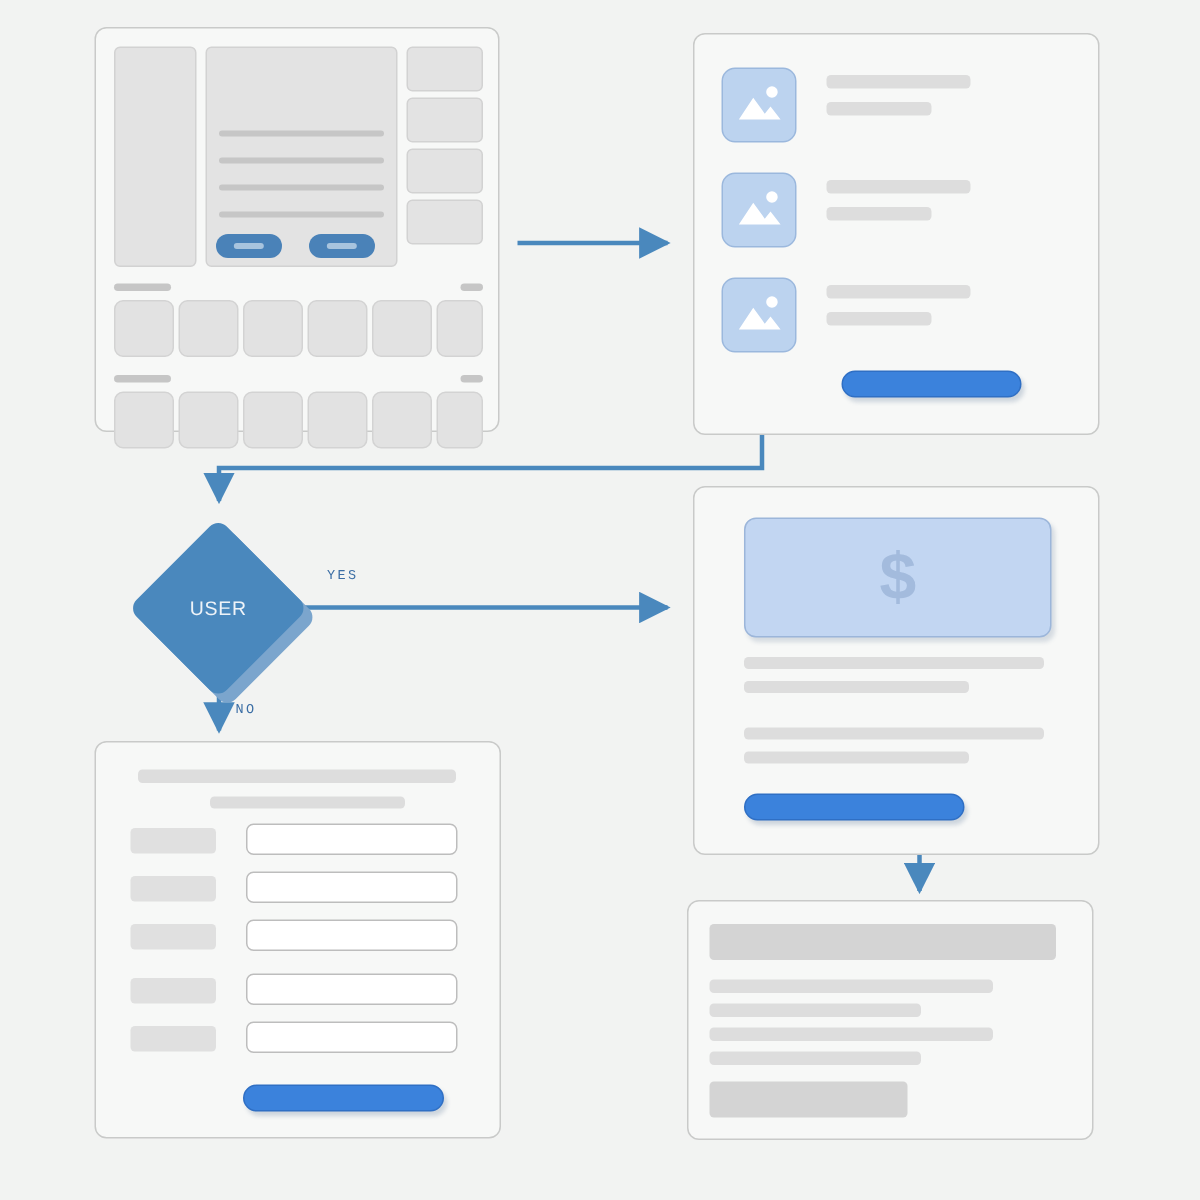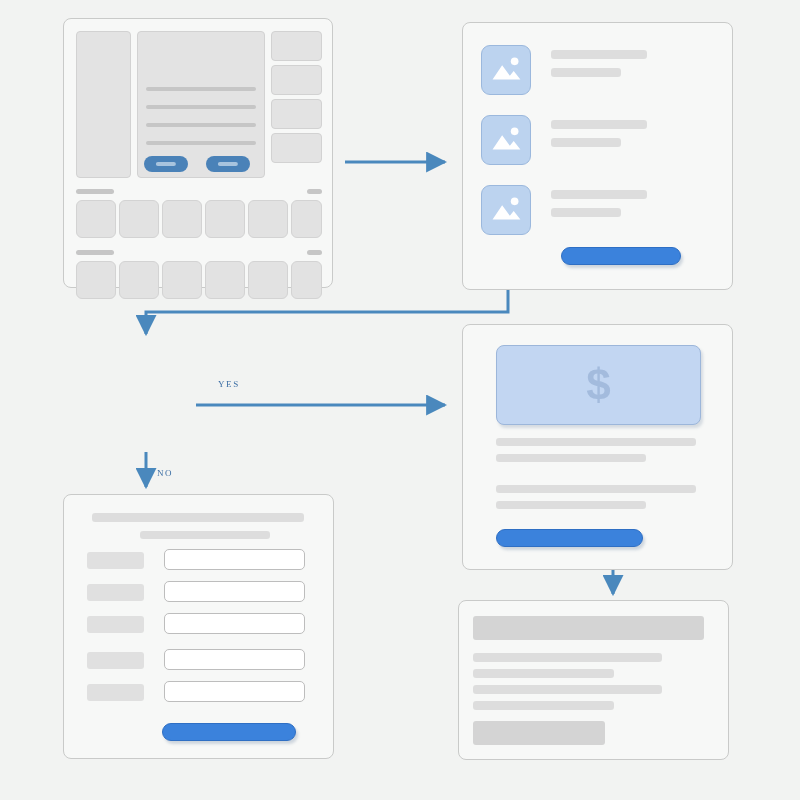--- a/index.html
+++ b/index.html
@@ -115,21 +115,21 @@
     background: #ffffff;
     border: 1px solid #bdbdbd;
     border-radius: 5px;
     box-sizing: border-box;
   }
 
   
   .flow { position: absolute; left: 0; top: 0; width: 800px; height: 800px; }
   .flow-label {
     position: absolute;
-    font-family: Liberation Serif, serif;
+    font-family: Liberation Mono, monospace;
     font-size: 9px;
     letter-spacing: 1.6px;
     color: #3c6ea5;
   }
 
   
   .diamond-wrap { position: absolute; }
   .diamond-shadow {
     position: absolute;
     left: 6px; top: 6px;
@@ -252,20 +252,25 @@
         <path d="M11 35 L21 20 L29 31 L33 26 L40 35 Z" fill="#ffffff"></path>
         <circle cx="34" cy="16" r="4" fill="#ffffff"></circle>
       </svg>
     </div>
     <div class="bar" style="left:88px; top:167px; width:96px; height:9px;"></div>
     <div class="bar" style="left:88px; top:185px; width:70px; height:9px;"></div>
 
     <div class="pill" style="left:98px; top:224px; width:120px; height:18px;"></div>
   </div>
 
+  <div class="diamond-wrap" style="left:103px; top:363px; width:85px; height:85px;">
+    <div class="diamond-shadow"></div>
+    <div class="diamond-face"></div>
+    <div class="diamond-text">USER</div>
+  </div>
 
   <div class="panel" style="left:462px; top:324px; width:271px; height:246px;">
 
     <div class="hero" style="left:33px; top:20px; width:205px; height:80px;">
       <span class="hero-glyph">$</span>
     </div>
 
     <div class="bar" style="left:33px; top:113px; width:200px; height:8px;"></div>
     <div class="bar" style="left:33px; top:129px; width:150px; height:8px;"></div>
 

